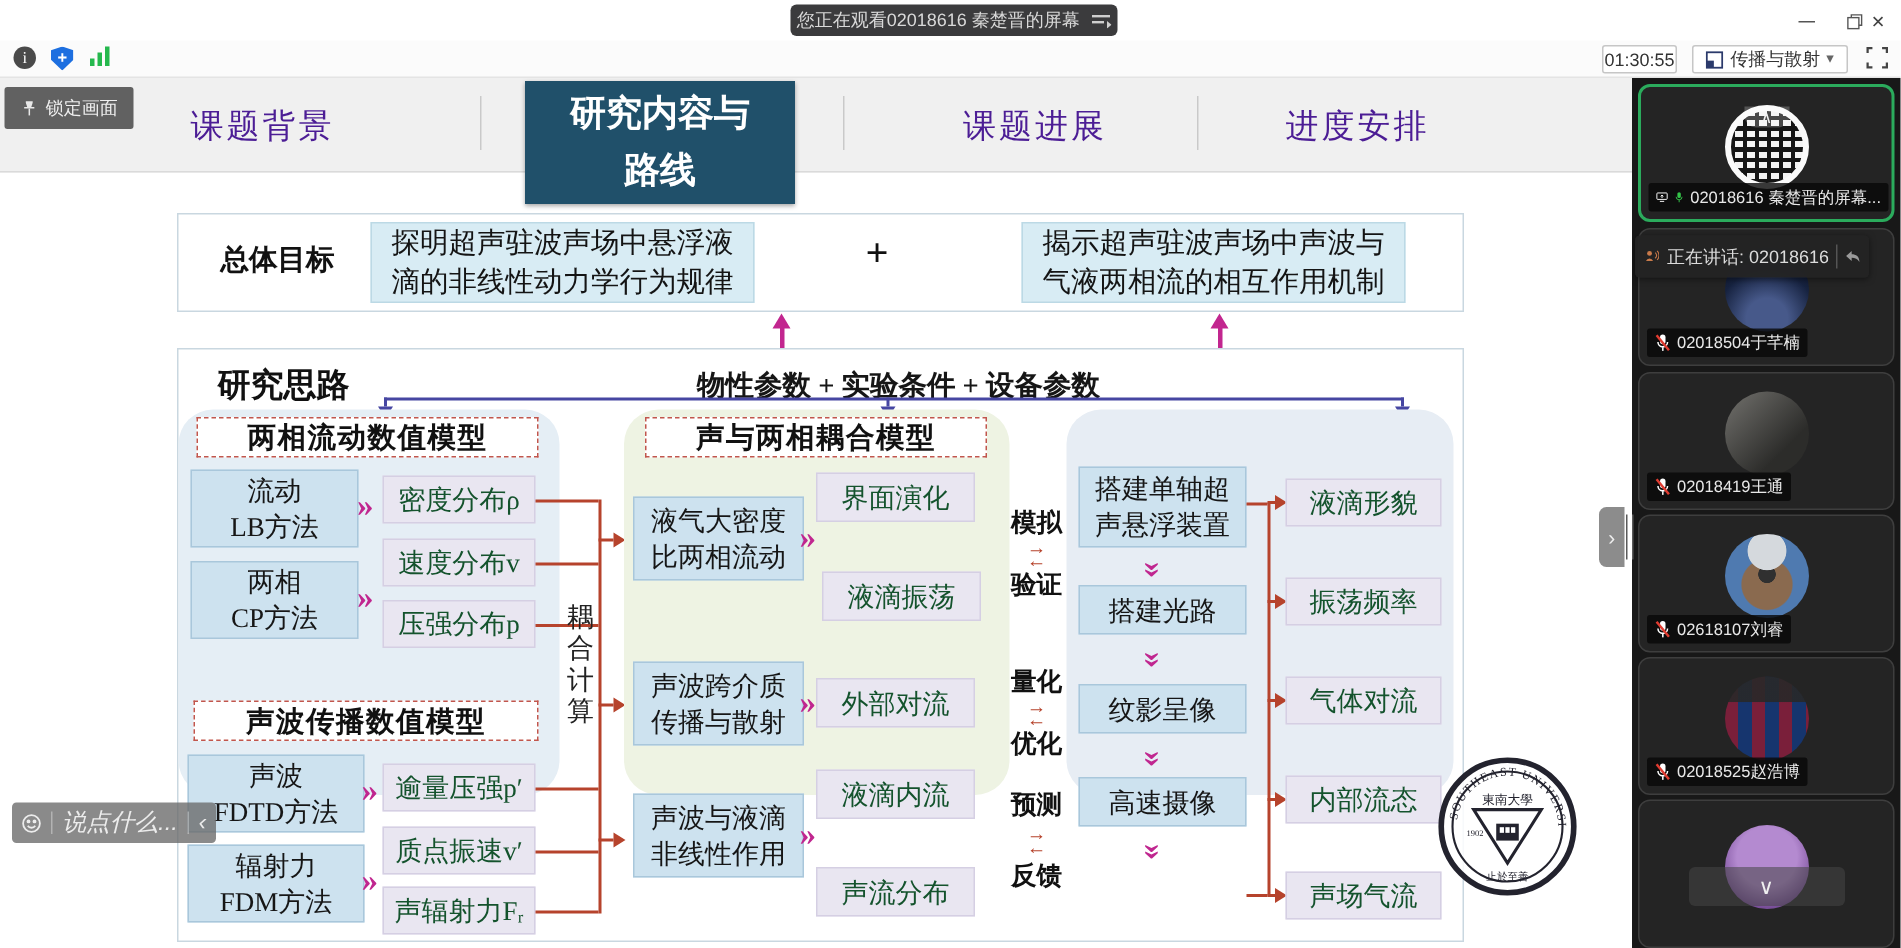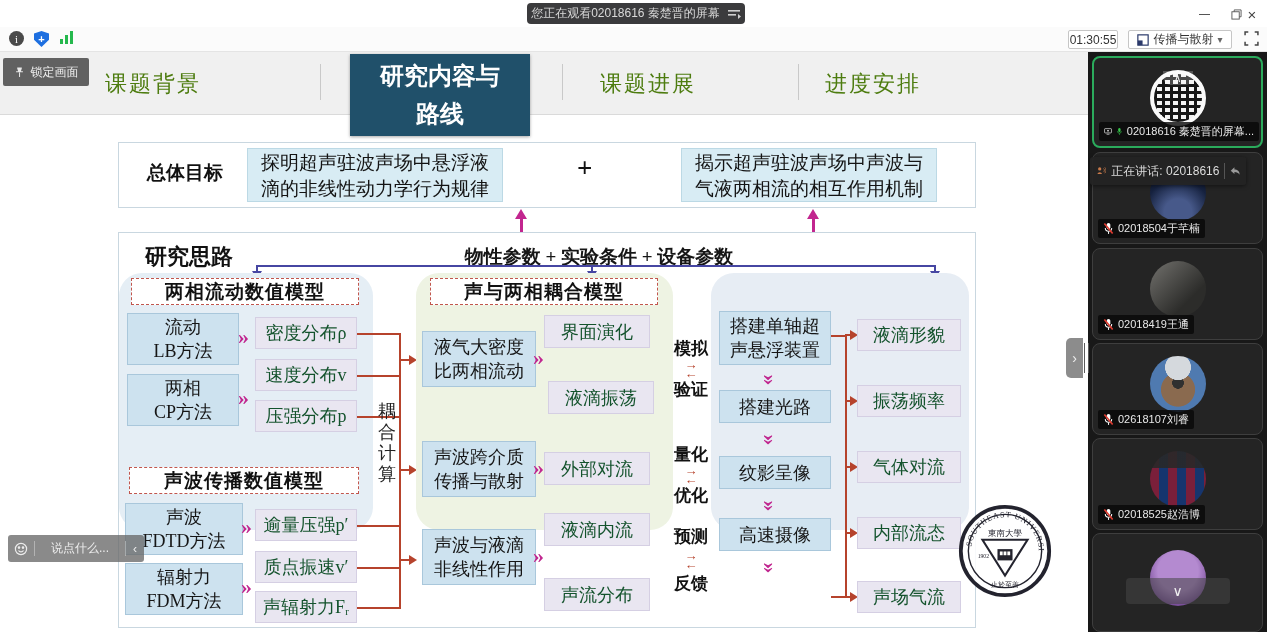--- a/index.html
+++ b/index.html
@@ -27,21 +27,21 @@
   .sig span { width:3px; background:#25b84d; display:block; }
   .timer-box { position:absolute; left:1068px; top:3px; width:50px; height:19px; border:1px solid #c6c6c6;
     border-radius:2px; background:#fff; color:#333; font-size:12px; display:flex; align-items:center; justify-content:center; }
   .view-btn { position:absolute; left:1128px; top:3px; width:104px; height:19px; border:1px solid #c6c6c6;
     border-radius:2px; background:#fff; color:#333; font-size:12px; display:flex; align-items:center; justify-content:center; gap:4px; }
   .fs-btn { position:absolute; left:1244px; top:4px; width:17px; height:17px; }
 
   
   .slide { position:absolute; left:0; top:52px; width:1088px; height:580px; background:#fff; overflow:hidden; }
   .slide-hdr { position:absolute; left:0; top:0; width:1088px; height:63px; background:#f0f0f0; border-bottom:1px solid #dadada; }
-  .tab { position:absolute; top:17px; font-size:22px; color:#4d7c0f; letter-spacing:2px; }
+  .tab { position:absolute; top:17px; font-size:22px; color:#4c1d95; text-align:center; letter-spacing:2px; }
   .tab-sep { position:absolute; top:12px; width:1px; height:36px; background:#c9c9c9; }
   .tab-active { position:absolute; left:350px; top:2px; width:180px; height:82px; background:#20506a; color:#fff;
     font-size:24px; font-weight:bold; text-align:center; line-height:38px; padding-top:3px; z-index:2; box-shadow:0 1px 3px rgba(0,0,0,.35); }
 
   .lock-btn { position:absolute; left:3px; top:6px; width:86px; height:28px; background:#616161; border-radius:2px;
     color:#efefef; font-size:12px; display:flex; align-items:center; justify-content:center; gap:6px; z-index:5; }
 
   .goal-wrap { position:absolute; left:118px; top:90px; width:858px; height:66px; background:#fff; border:1px solid #c9d7e0; }
   .goal-label { position:absolute; left:28px; top:17px; font-size:19px; font-weight:bold; color:#111; }
   .goal-box { position:absolute; top:5px; width:256px; height:54px; background:#d8ecf4; border:1px solid #bcd9e5;
@@ -81,21 +81,21 @@
 
   .bridge { position:absolute; left:552px; width:40px; display:flex; flex-direction:column; align-items:center; }
   .b-word { font-size:17px; font-weight:bold; color:#111; }
   .b-arrs { display:flex; flex-direction:column; line-height:9px; font-size:13px; font-weight:bold; color:#b6432c; }
 
   
   .seal { position:absolute; left:958px; top:452px; width:94px; height:94px; z-index:3; }
 
   
   .chat-bar { position:absolute; left:8px; top:535px; width:136px; height:27px; background:rgba(105,105,105,.78);
-    border-radius:3px; display:flex; align-items:center; color:#ececec; font-size:12px; z-index:6; }
+    border-radius:3px; display:flex; align-items:center; color:#ececec; font-size:16px; z-index:6;font-style:italic; }
   .chat-div { width:1px; height:15px; background:rgba(255,255,255,.35); }
   .expand-tab { position:absolute; left:1066px; top:338px; width:17px; height:40px; background:rgba(120,120,120,.85);
     border-radius:5px 0 0 5px; color:#eee; font-size:14px; display:flex; align-items:center; justify-content:center; z-index:6; }
   .drag-dots { position:absolute; left:1084px; top:343px; width:5px; height:30px; border-left:1px solid #5a5a5a; border-right:1px solid #5a5a5a; z-index:6; }
 
   
   .sidebar { position:absolute; left:1088px; top:52px; width:179px; height:580px; background:#181818; overflow:hidden; }
   .tile { position:absolute; left:4px; width:171px; height:92px; background:#242424; border:1px solid #3e3e3e; border-radius:8px; }
   .tile-active { border:2px solid #2bab5c; }
   .av { position:absolute; left:50%; top:12px; transform:translateX(-50%); width:56px; height:56px; border-radius:50%; }

